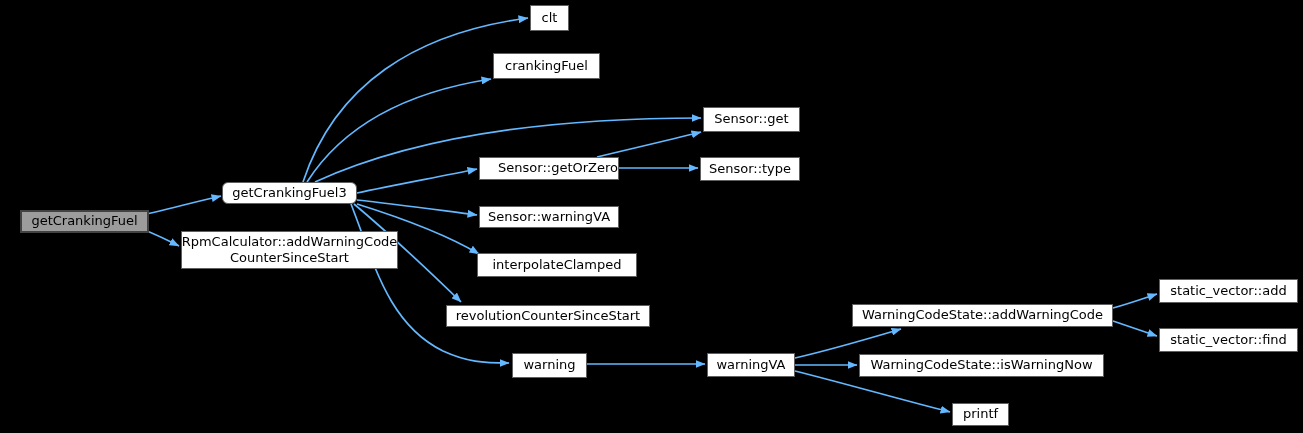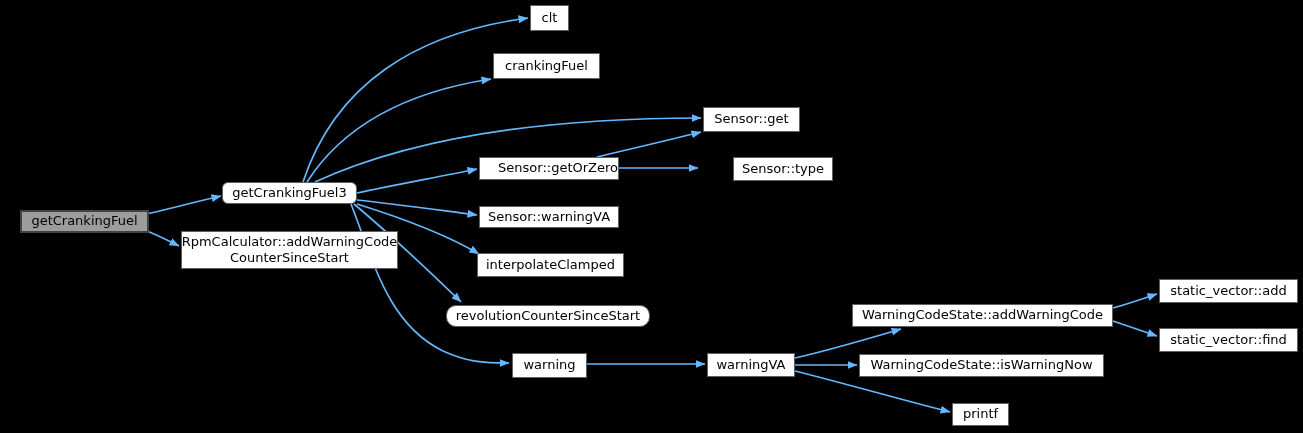--- a/index.html
+++ b/index.html
@@ -80,24 +80,24 @@
   </svg>
   <div id="node-layer">
       <div class="node highlighted" style="left: 20px; top: 210px; width: 129px; height: 23px; text-align: right;"><span>getCrankingFuel</span></div>
       <div class="node" style="left: 222px; top: 182px; width: 135px; height: 22px; border-radius: 6px;"><span>getCrankingFuel3</span></div>
       <div class="node" style="left: 181px; top: 231px; width: 217px; height: 38px;"><span>RpmCalculator::addWarningCode
 CounterSinceStart</span></div>
       <div class="node" style="left: 530px; top: 5px; width: 39px; height: 26px;"><span>clt</span></div>
       <div class="node" style="left: 493px; top: 53px; width: 107px; height: 26px;"><span>crankingFuel</span></div>
       <div class="node" style="left: 703px; top: 107px; width: 97px; height: 25px;"><span>Sensor::get</span></div>
       <div class="node" style="left: 479px; top: 157px; width: 140px; height: 23px; justify-content: flex-end;"><span>Sensor::getOrZero</span></div>
-      <div class="node" style="left: 700px; top: 157px; width: 100px; height: 24px; margin-left: 33px;"><span>Sensor::type</span></div>
+      <div class="node" style="left: 700px; top: 157px; width: 100px; height: 24px;"><span>Sensor::type</span></div>
       <div class="node" style="left: 479px; top: 206px; width: 140px; height: 22px;"><span>Sensor::warningVA</span></div>
-      <div class="node" style="left: 477px; top: 253px; width: 147px; height: 24px;"><span>interpolateClamped</span></div>
-      <div class="node" style="left: 446px; top: 305px; width: 204px; height: 22px; border-radius: 10px;"><span>revolutionCounterSinceStart</span></div>
+      <div class="node" style="left: 477px; top: 253px; width: 160px; height: 24px;"><span>interpolateClamped</span></div>
+      <div class="node" style="left: 446px; top: 305px; width: 204px; height: 22px;"><span>revolutionCounterSinceStart</span></div>
       <div class="node" style="left: 512px; top: 353px; width: 75px; height: 25px;"><span>warning</span></div>
       <div class="node" style="left: 707px; top: 353px; width: 88px; height: 24px;"><span>warningVA</span></div>
       <div class="node" style="left: 852px; top: 304px; width: 261px; height: 23px;"><span>WarningCodeState::addWarningCode</span></div>
       <div class="node" style="left: 859px; top: 354px; width: 245px; height: 23px;"><span>WarningCodeState::isWarningNow</span></div>
       <div class="node" style="left: 952px; top: 403px; width: 57px; height: 23px;"><span>printf</span></div>
       <div class="node" style="left: 1159px; top: 279px; width: 139px; height: 24px;"><span>static_vector::add</span></div>
       <div class="node" style="left: 1159px; top: 328px; width: 139px; height: 24px;"><span>static_vector::find</span></div>
     </div>
 </div>
 

